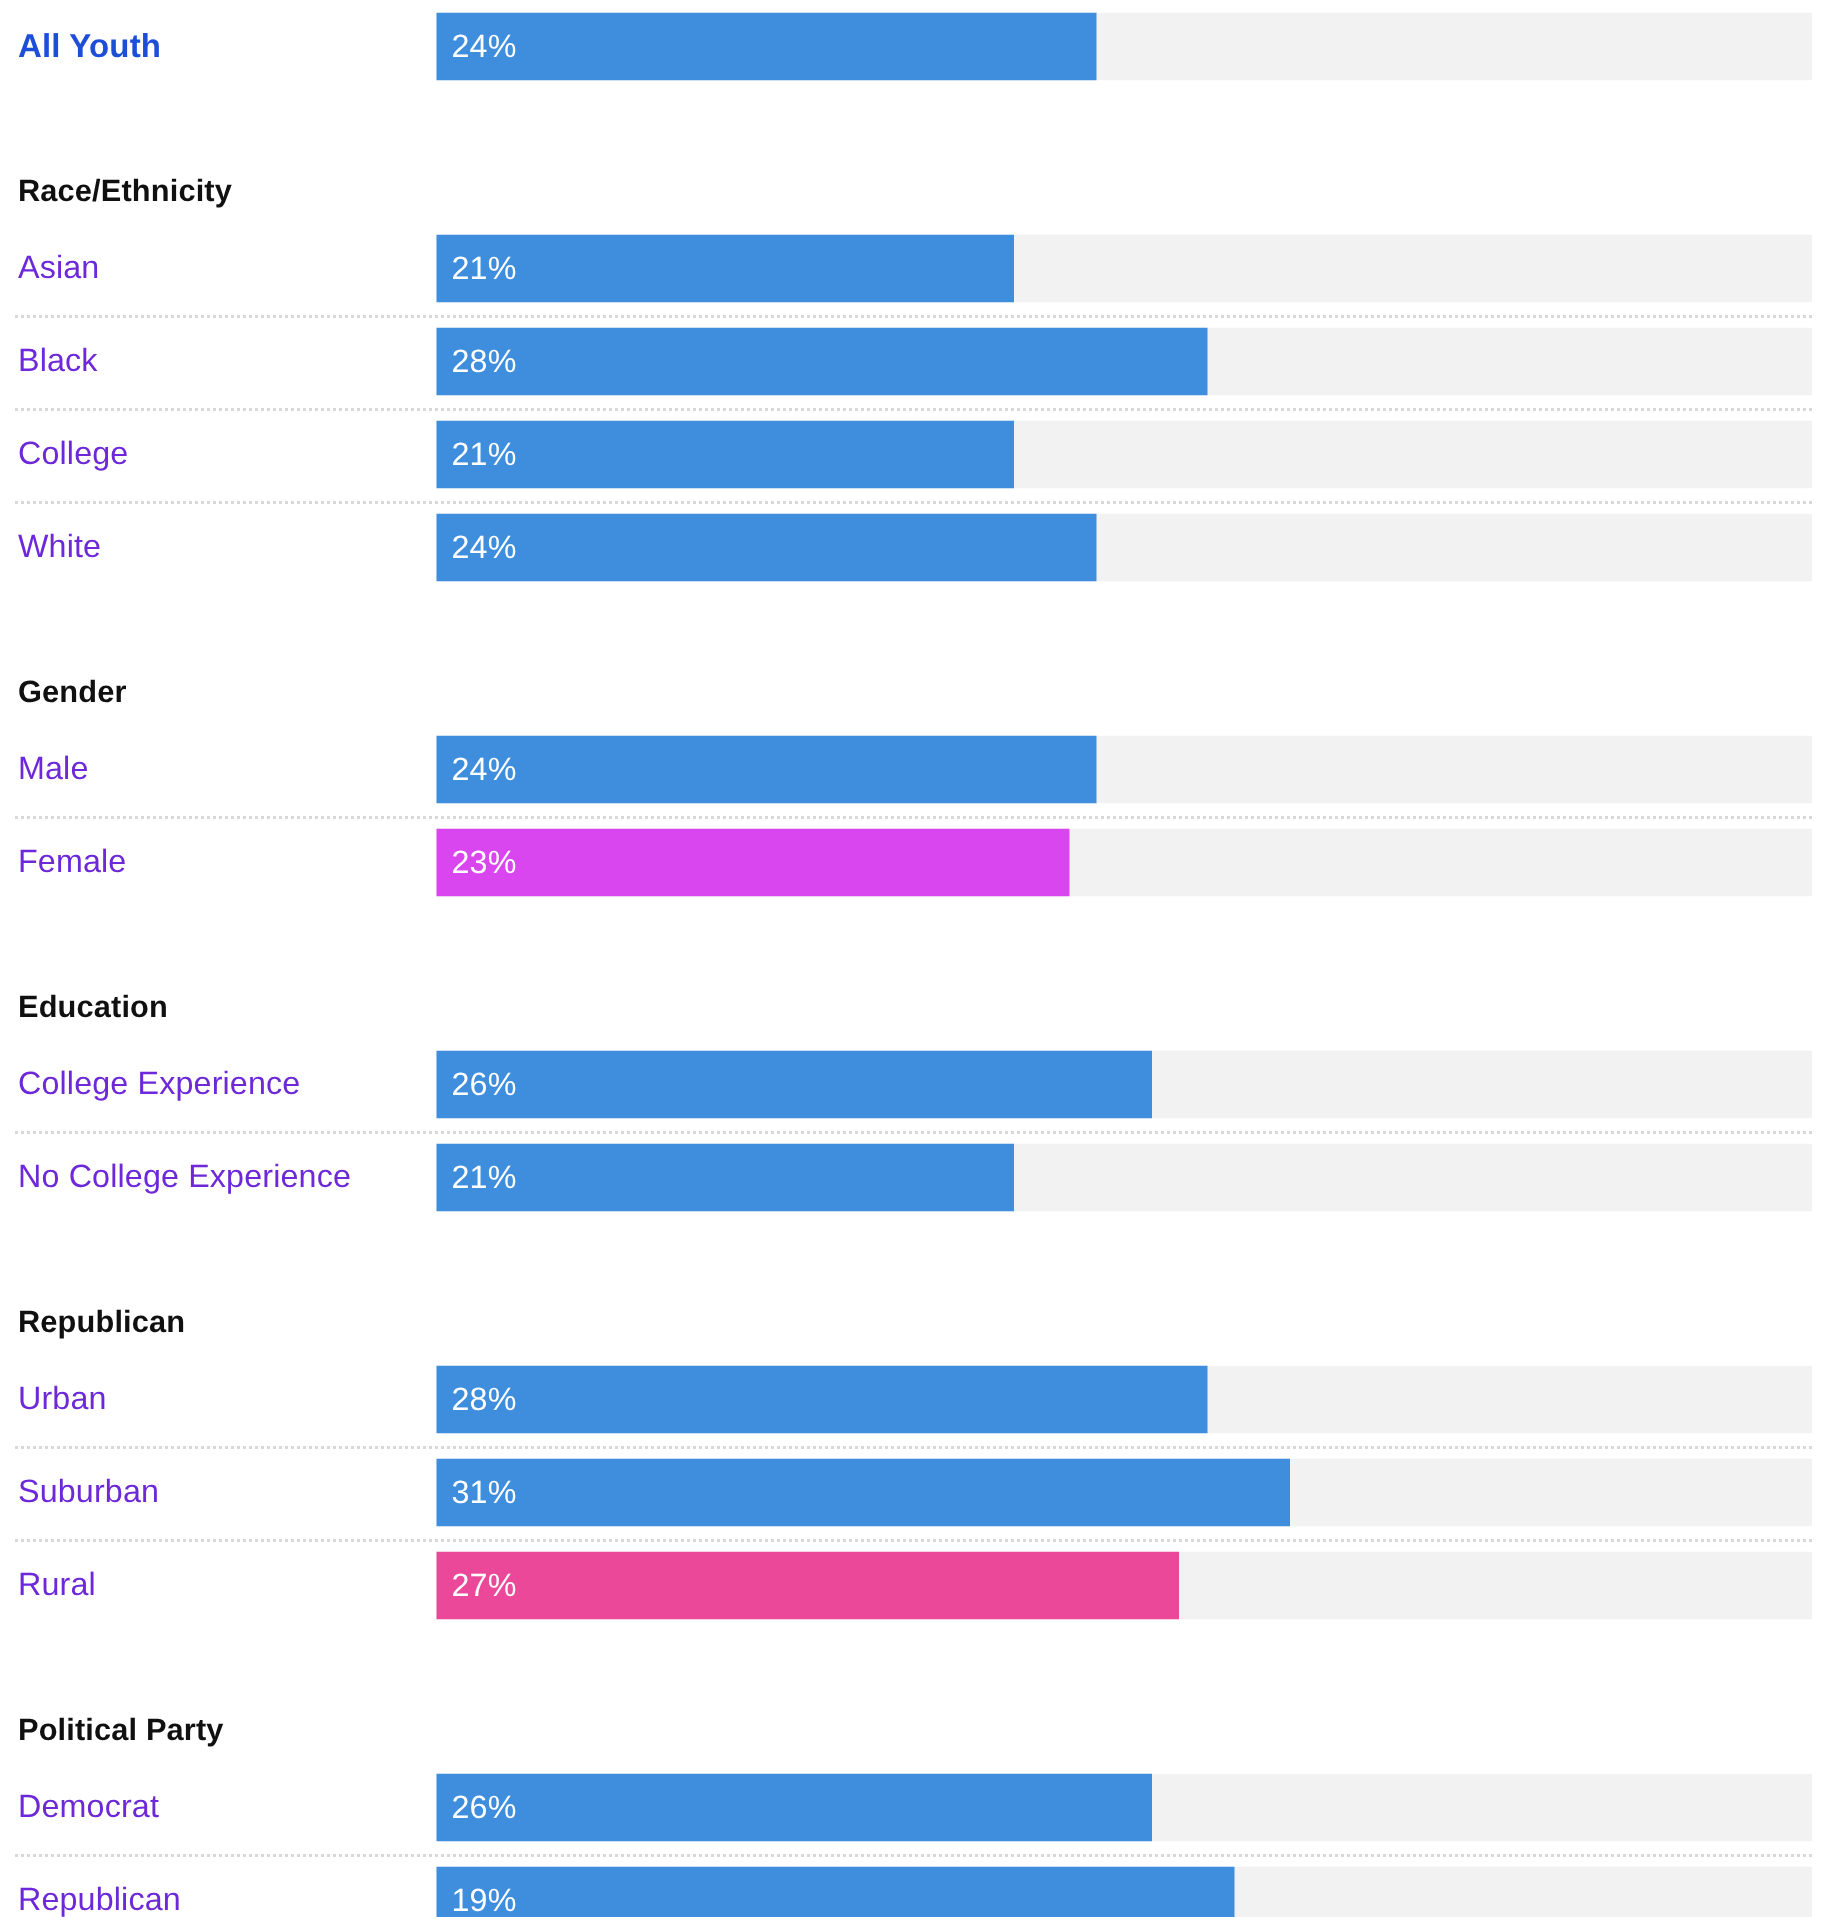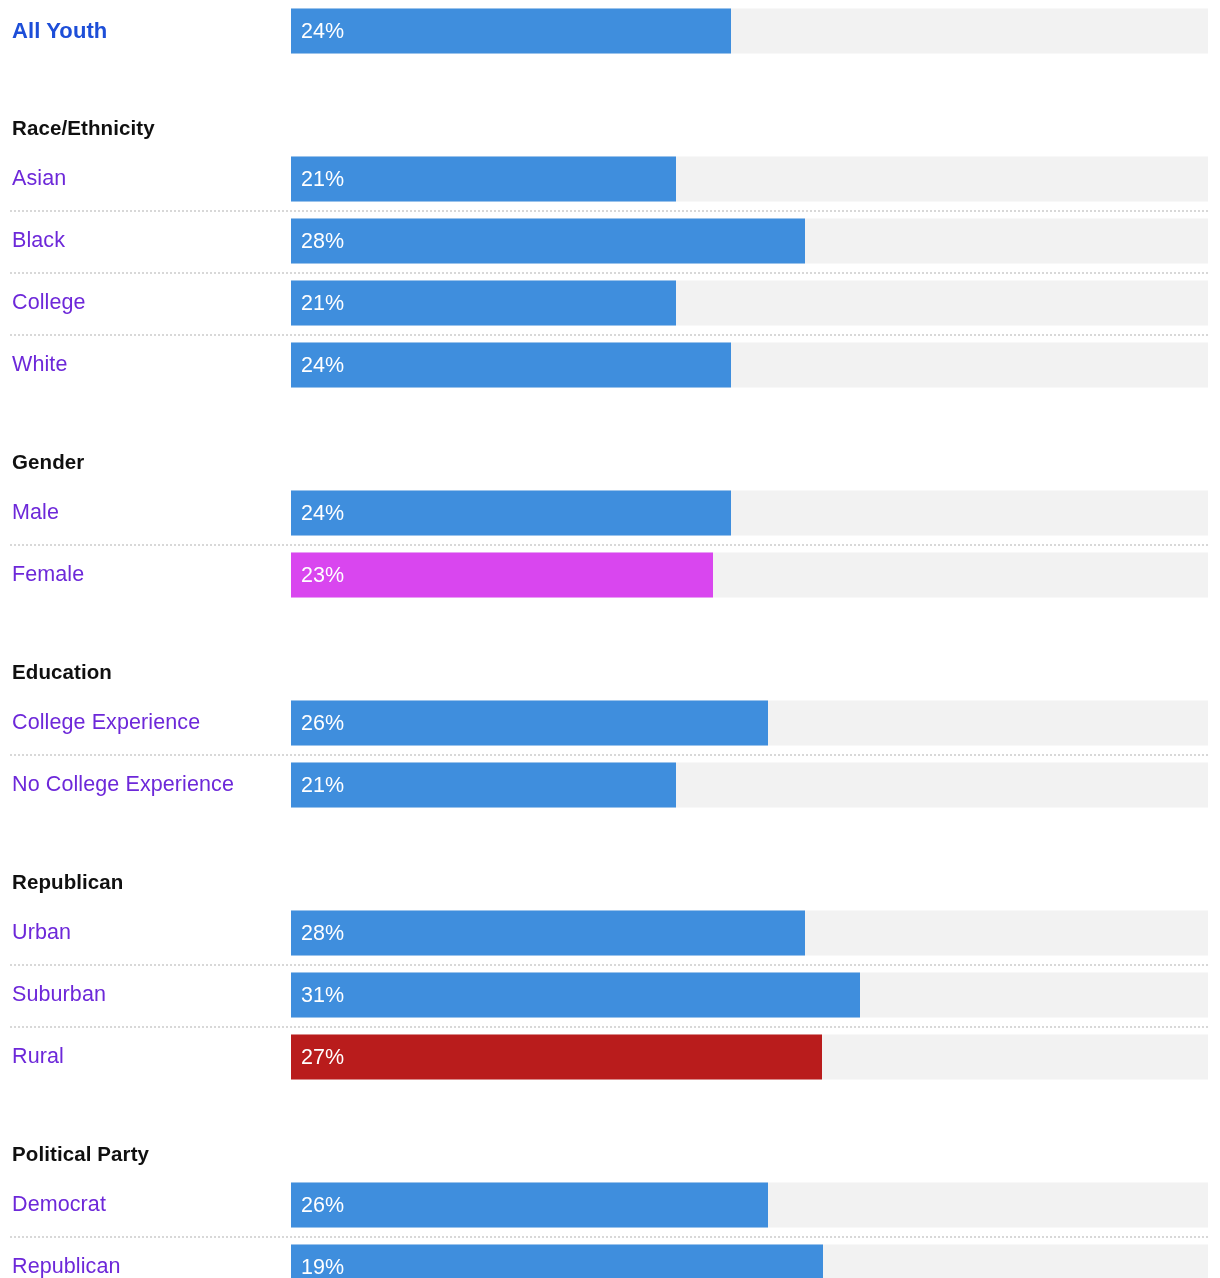--- a/index.html
+++ b/index.html
@@ -213,21 +213,21 @@
       <div class="track" style="background: rgb(242, 242, 242);">
         <div class="bar" style="width: 62%; background: rgb(63, 142, 221);">
           <div class="bar-value">31%</div>
         </div>
       </div>
     </div>
     <div class="row">
       <div class="separator" style="top: 0px;"></div>
       <div class="row-label">Rural</div>
       <div class="track" style="background: rgb(242, 242, 242);">
-        <div class="bar" style="width: 54%; background: #b91c1c; padding-left: 36px;">
+        <div class="bar" style="width: 54%; background: #ec4899;">
           <div class="bar-value">27%</div>
         </div>
       </div>
     </div>
     <div class="group-gap"></div>
     <div class="group-header">
       <div class="ghd-text">Political Party</div>
     </div>
     <div class="row">
       <div class="row-label">Democrat</div>

